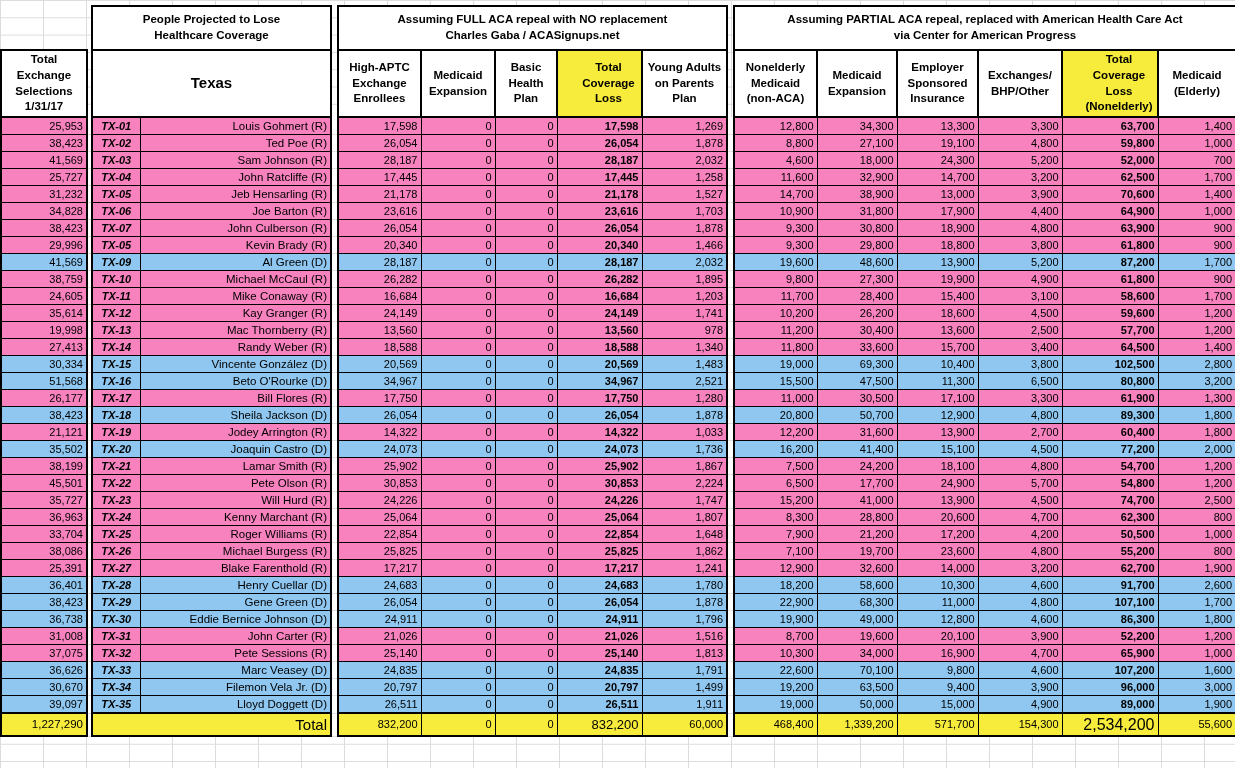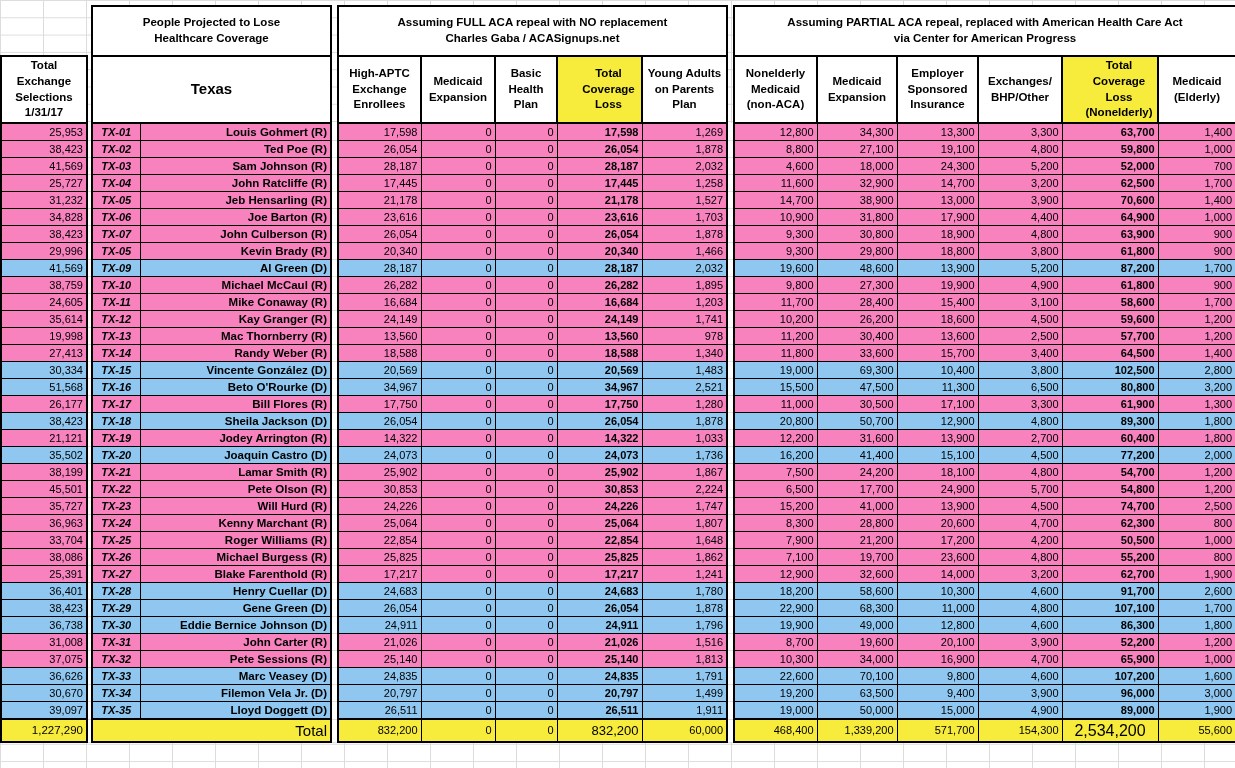--- a/index.html
+++ b/index.html
@@ -16,53 +16,53 @@
   }
   table{border-collapse:collapse; table-layout:fixed; width:1235px;}
   col.cA{width:86px;} col.cSep1{width:5px;} col.cB{width:48px;} col.cC{width:191px;}
   col.cSep2{width:7px;} col.cD{width:83px;} col.cE{width:74px;} col.cF{width:62px;}
   col.cG{width:85px;} col.cH{width:85px;} col.cSep3{width:7px;} col.cI{width:83px;}
   col.cJ{width:80px;} col.cK{width:81px;} col.cL{width:84px;} col.cM{width:96px;} col.cN{width:78px;}
 
   th,td{box-sizing:border-box; overflow:hidden; font-size:11px; color:#000;}
 
   
-  tr.r1 > th{height:50px;}
+  tr.r1 > th{height:44px;}
   tr.r2 > th{height:67px;}
   th.box{background:#fff; border:2px solid #000; font-weight:bold; text-align:center; vertical-align:middle; line-height:1.35; font-size:11.5px; padding:1px 2px;}
   th.ghost{background:transparent; border:none;}
   th.yel{background:var(--yellow);padding-left:20px;}
   th.state{font-size:15px;}
 
   
   td.sep, th.sep{background:#fff; border:none; border-bottom:1px solid #e2e2e2; padding:0;}
   thead th.sep{border-bottom:none; background:transparent;}
 
   
   tbody td{height:17px; border:1px solid #000; padding:0 3px; line-height:16px; white-space:nowrap;}
   tbody tr.rep td{background:var(--rep);}
   tbody tr.dem td{background:var(--dem);}
   tbody tr td.sep{background:#fff;}
   td.num{text-align:right;}
   td.dist{text-align:center; font-weight:bold;font-style:italic;}
-  td.name{text-align:right; font-weight:bold; font-size:11.5px;}
+  td.name{text-align:right; font-weight:normal; font-size:11.5px;}
   td.strong{font-weight:bold;}
 
   
   .bl{border-left:2px solid #000 !important;}
   .br{border-right:2px solid #000 !important;}
   tbody tr:first-child td:not(.sep){border-top:2px solid #000;}
 
   
   tfoot td{height:23px; background:var(--yellow); border:1px solid #000; border-top:2px solid #000; border-bottom:2px solid #000; font-weight:normal; text-align:right; padding:0 3px; line-height:21px; white-space:nowrap;}
   tfoot td.sep{background:#fff; border:none; border-bottom:1px solid #e2e2e2;}
   tfoot td.t-label{font-size:15px; margin-left:15px;}
   tfoot td.t-sel{font-size:11.5px;}
   tfoot td.t-loss1{font-size:13px;}
-  tfoot td.t-loss2{font-size:16px; text-align:center;margin-top:46px;}
+  tfoot td.t-loss2{font-size:16px; text-align:right;margin-top:46px;}
 </style>
 </head>
 <body>
 
 <div class="sheet">
   <table>
     <colgroup>
       <col class="cA">
         <col class="cSep1">
         <col class="cB">

